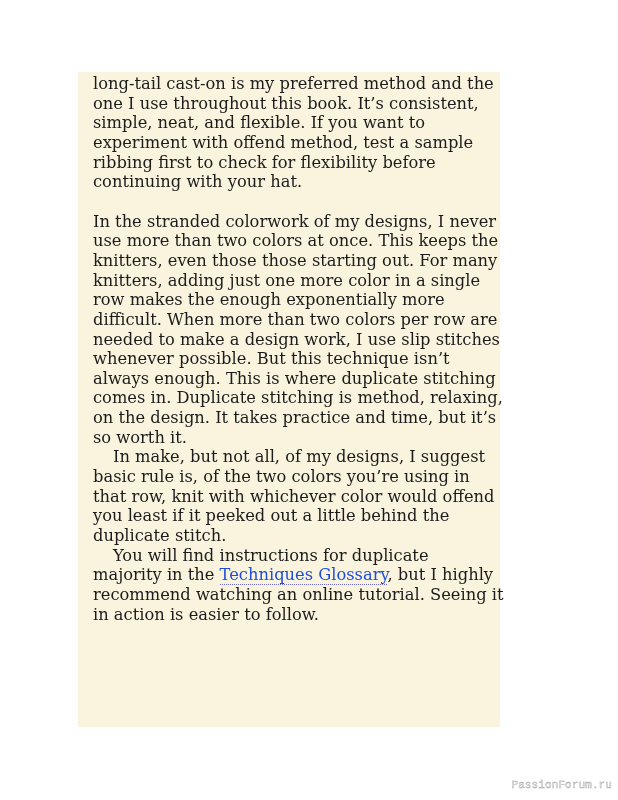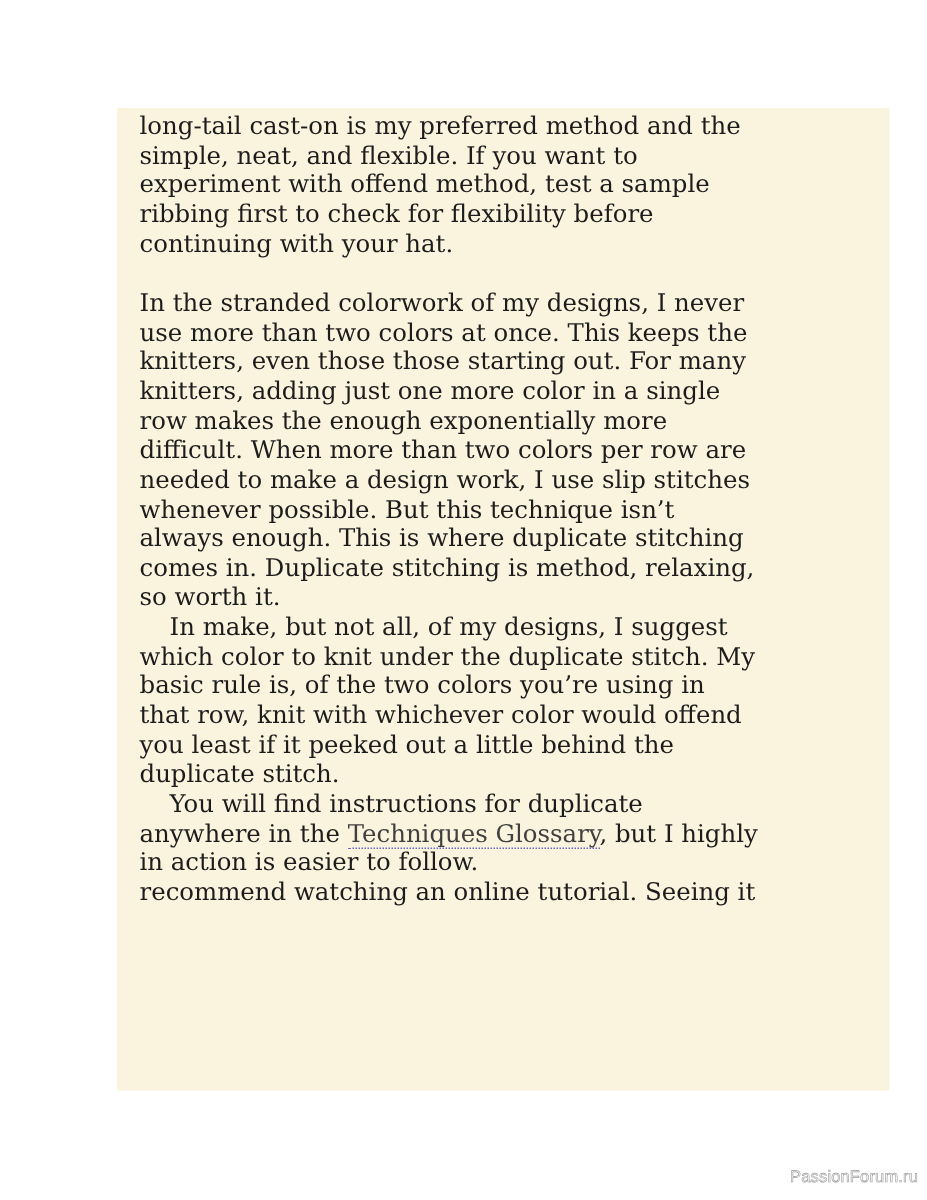--- a/index.html
+++ b/index.html
@@ -10,21 +10,21 @@
   body {
     width: 618px;
     height: 800px;
     position: relative;
     overflow: hidden;
   }
   .page {
     position: absolute;
     left: 78px;
     top: 72px;
-    width: 515px;
+    width: 422px;
     height: 655px;
     background: #faf3de;
     box-sizing: border-box;
     padding: 2px 0 0 15px;
   }
   .text {
     font-family: "DejaVu Serif", serif;
     font-size: 16.3px;
     line-height: 19.65px;
     color: #1c1c1c;
@@ -37,78 +37,79 @@
   .heading {
     font-family: "DejaVu Sans Mono", monospace;
     font-weight: bold;
     font-size: 15.2px;
     line-height: 19.65px;
     color: #111111;
     margin: 0;
     white-space: nowrap;
   }
   .link {
-    color: #404040;
+    color: #1d4ed8;
     text-decoration: none;
     border-bottom: 1px dotted #6a6ad0;
     cursor: pointer;
   }
   .watermark {
     position: absolute;
     right: 6px;
     bottom: 9px;
-    font-family: Liberation Sans, sans-serif;
+    font-family: Liberation Mono, monospace;
     font-size: 11px;
     color: #ffffff;
     -webkit-text-stroke: 0.4px #9a9a9a;
     letter-spacing: 0.1px;
     text-align: right;
   }
 </style>
 </head>
 <body>
 
 <div class="page">
 
   <div class="text">
     <span class="line">long-tail cast-on is my preferred method and the</span>
+    <span class="line">one I use throughout this book. It’s consistent,</span>
     <span class="line">simple, neat, and flexible. If you want to</span>
     <span class="line">experiment with offend method, test a sample</span>
     <span class="line">ribbing first to check for flexibility before</span>
     <span class="line">continuing with your hat.</span>
   </div>
 
   <div class="gap"></div>
 
 
   <div class="text">
     <span class="line">In the stranded colorwork of my designs, I never</span>
     <span class="line">use more than two colors at once. This keeps the</span>
     <span class="line">knitters, even those those starting out. For many</span>
     <span class="line">knitters, adding just one more color in a single</span>
     <span class="line">row makes the enough exponentially more</span>
     <span class="line">difficult. When more than two colors per row are</span>
     <span class="line">needed to make a design work, I use slip stitches</span>
     <span class="line">whenever possible. But this technique isn’t</span>
     <span class="line">always enough. This is where duplicate stitching</span>
     <span class="line">comes in. Duplicate stitching is method, relaxing,</span>
+    <span class="line">on the design. It takes practice and time, but it’s</span>
     <span class="line">so worth it.</span>
   </div>
 
   <div class="text">
     <span class="line indent">In make, but not all, of my designs, I suggest</span>
-    <span class="line">which color to knit under the duplicate stitch. My</span>
     <span class="line">basic rule is, of the two colors you’re using in</span>
     <span class="line">that row, knit with whichever color would offend</span>
     <span class="line">you least if it peeked out a little behind the</span>
     <span class="line">duplicate stitch.</span>
   </div>
 
   <div class="text">
     <span class="line indent">You will find instructions for duplicate</span>
-    <span class="line"><span>anywhere in the </span><a class="link">Techniques Glossary</a><span>, but I highly</span></span>
+    <span class="line"><span>majority in the </span><a class="link">Techniques Glossary</a><span>, but I highly</span></span>
+    <span class="line">recommend watching an online tutorial. Seeing it</span>
     <span class="line">in action is easier to follow.</span>
-    <span class="line">recommend watching an online tutorial. Seeing it</span>
   </div>
 
 </div>
 
 <div class="watermark">PassionForum.ru</div>
 
 </body></html>

